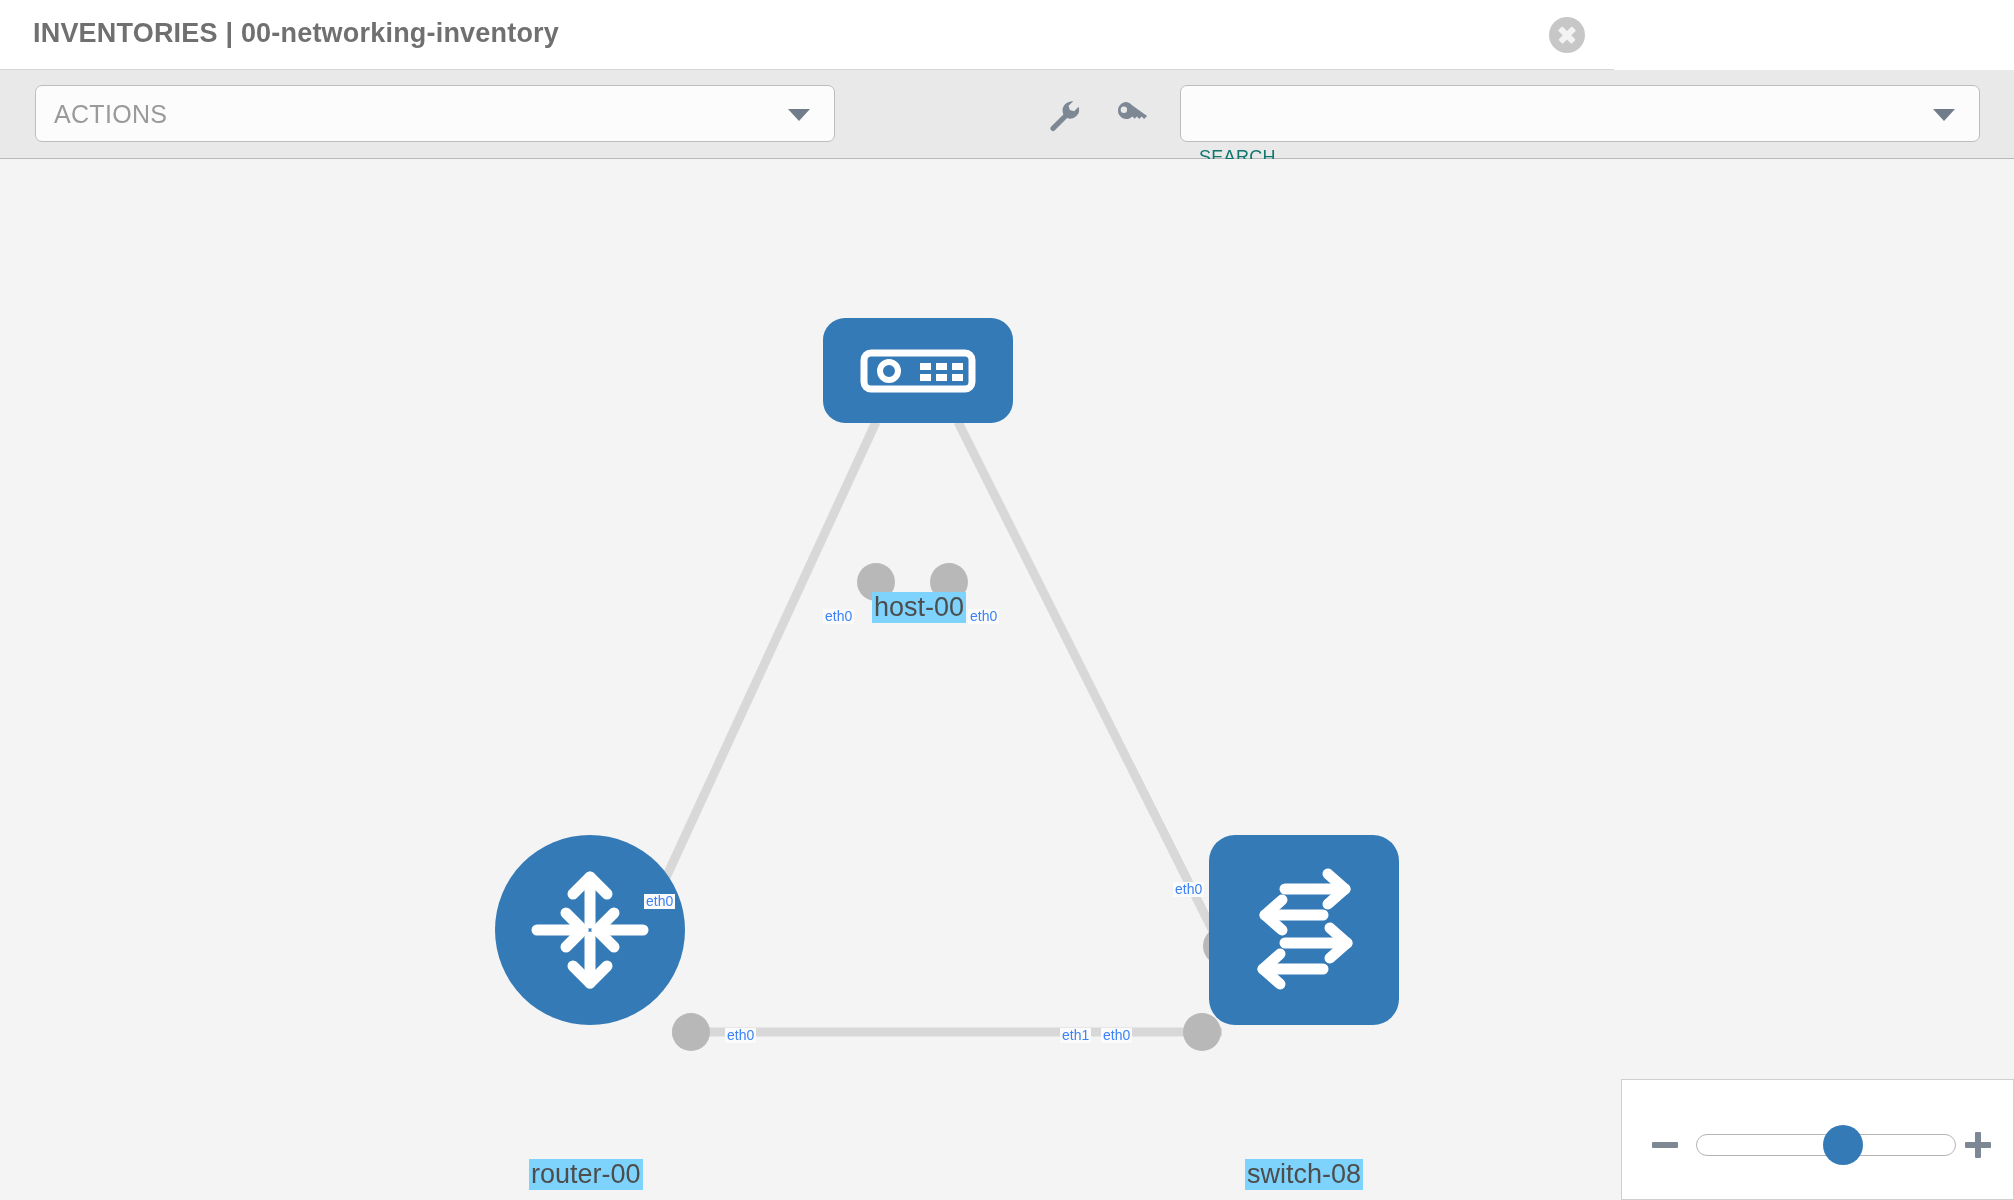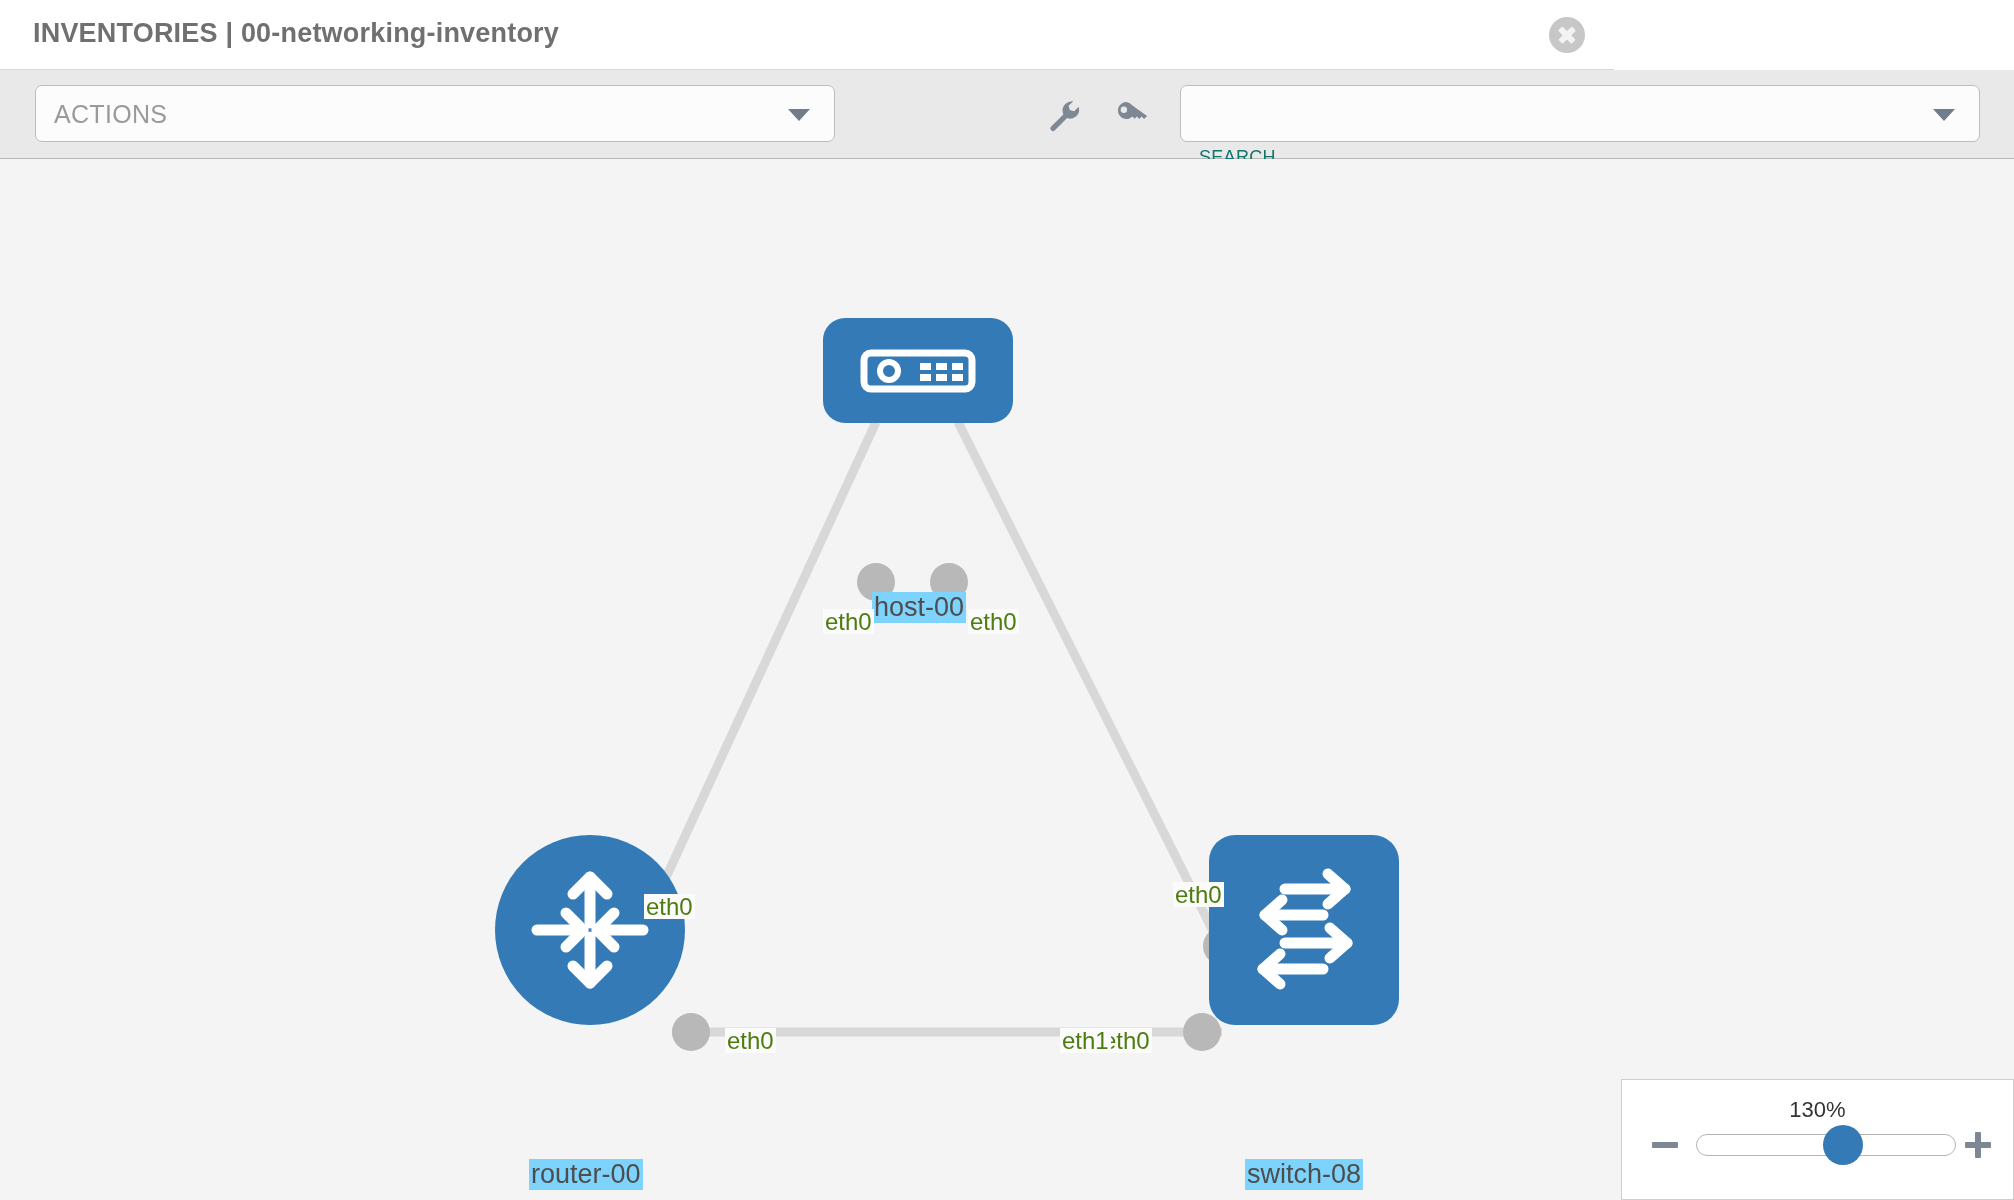--- a/index.html
+++ b/index.html
@@ -184,22 +184,22 @@
     white-space: nowrap;
     padding: 0 2px;
   }
   .name-host   { left: 872px; top: 433px; }
   .name-router { left: 529px; top: 1000px; }
   .name-switch { left: 1245px; top: 1000px; }
 
   
   .if-label {
     position: absolute;
-    font-size: 24px;
-    color: #4d7c0f;
+    font-size: 14px;
+    color: #3b82f6;
     background: #fbfbfb;
     white-space: nowrap;
     padding: 0 2px;
     line-height: 1.05;
   }
   .if-host-left  { left: 823px;  top: 450px; }
   .if-host-right { left: 968px;  top: 450px; }
   .if-router-up  { left: 644px;  top: 735px; }
   .if-switch-up  { left: 1173px; top: 723px; }
   .if-router-r   { left: 725px;  top: 869px; }
@@ -391,20 +391,19 @@
     <div class="if-label if-host-right">eth0</div>
     <div class="if-label if-router-up">eth0</div>
     <div class="if-label if-switch-up">eth0</div>
     <div class="if-label if-router-r">eth0</div>
     <div class="if-label if-switch-l0">eth0</div>
     <div class="if-label if-switch-l1">eth1</div>
 
   </div>
 
   <div class="zoom-panel">
-    <div class="zoom-value">130%</div>
     <div class="zoom-minus"></div>
     <div class="zoom-track"></div>
     <div class="zoom-thumb"></div>
     <div class="zoom-plus"></div>
   </div>
 
 </div>
 
 </body></html>

